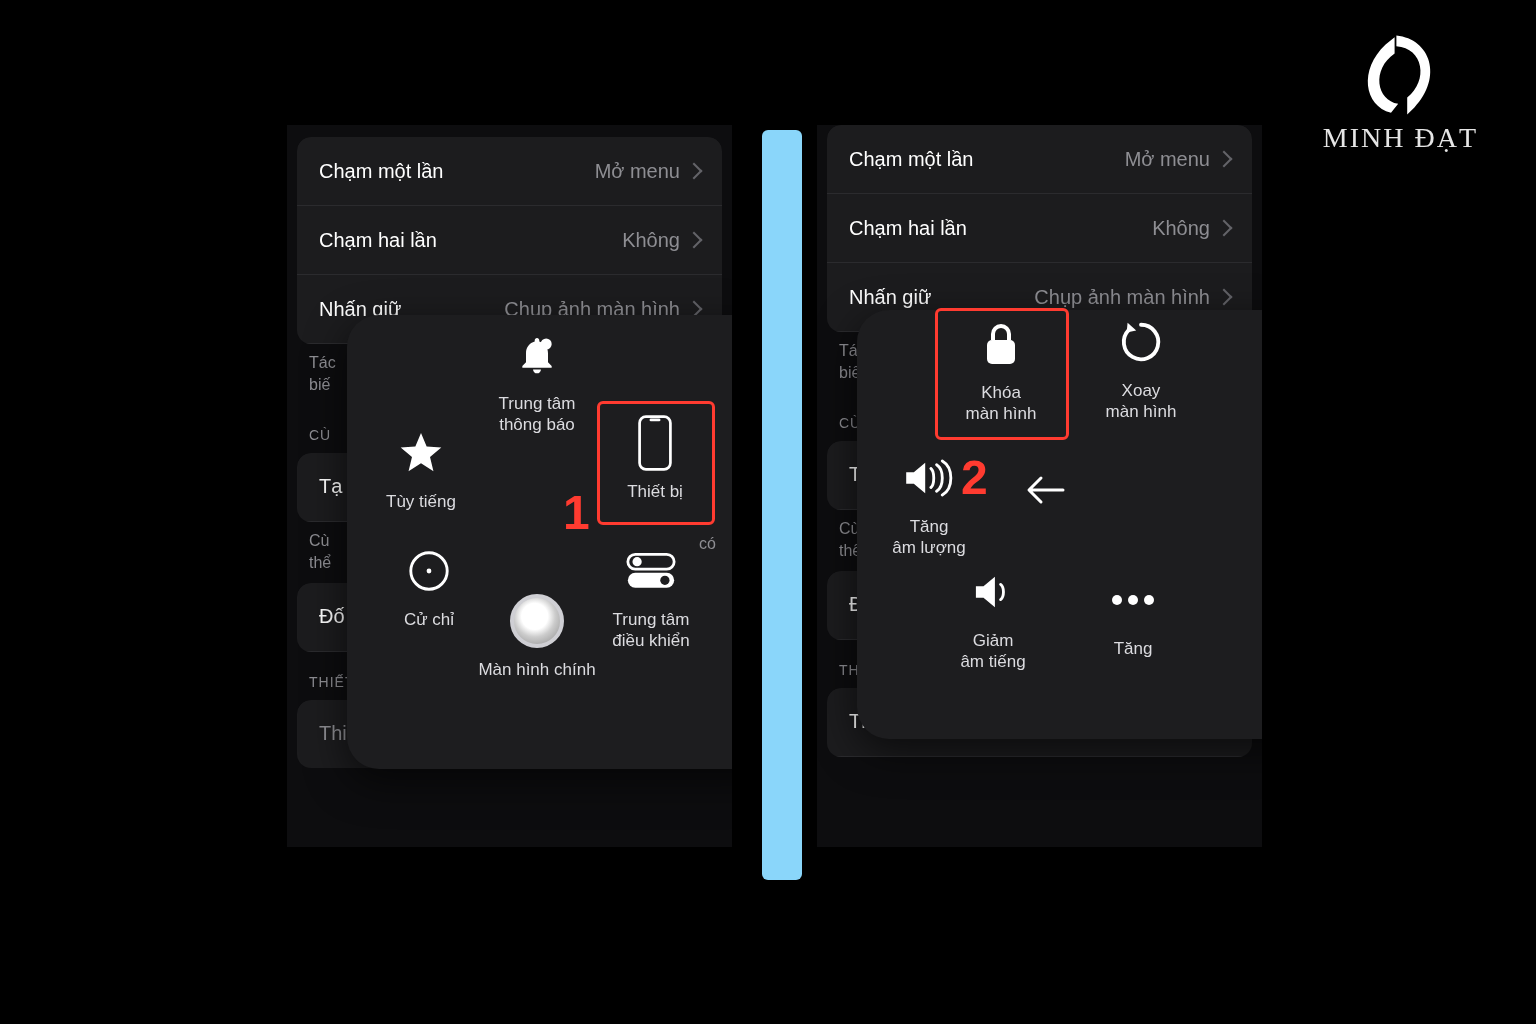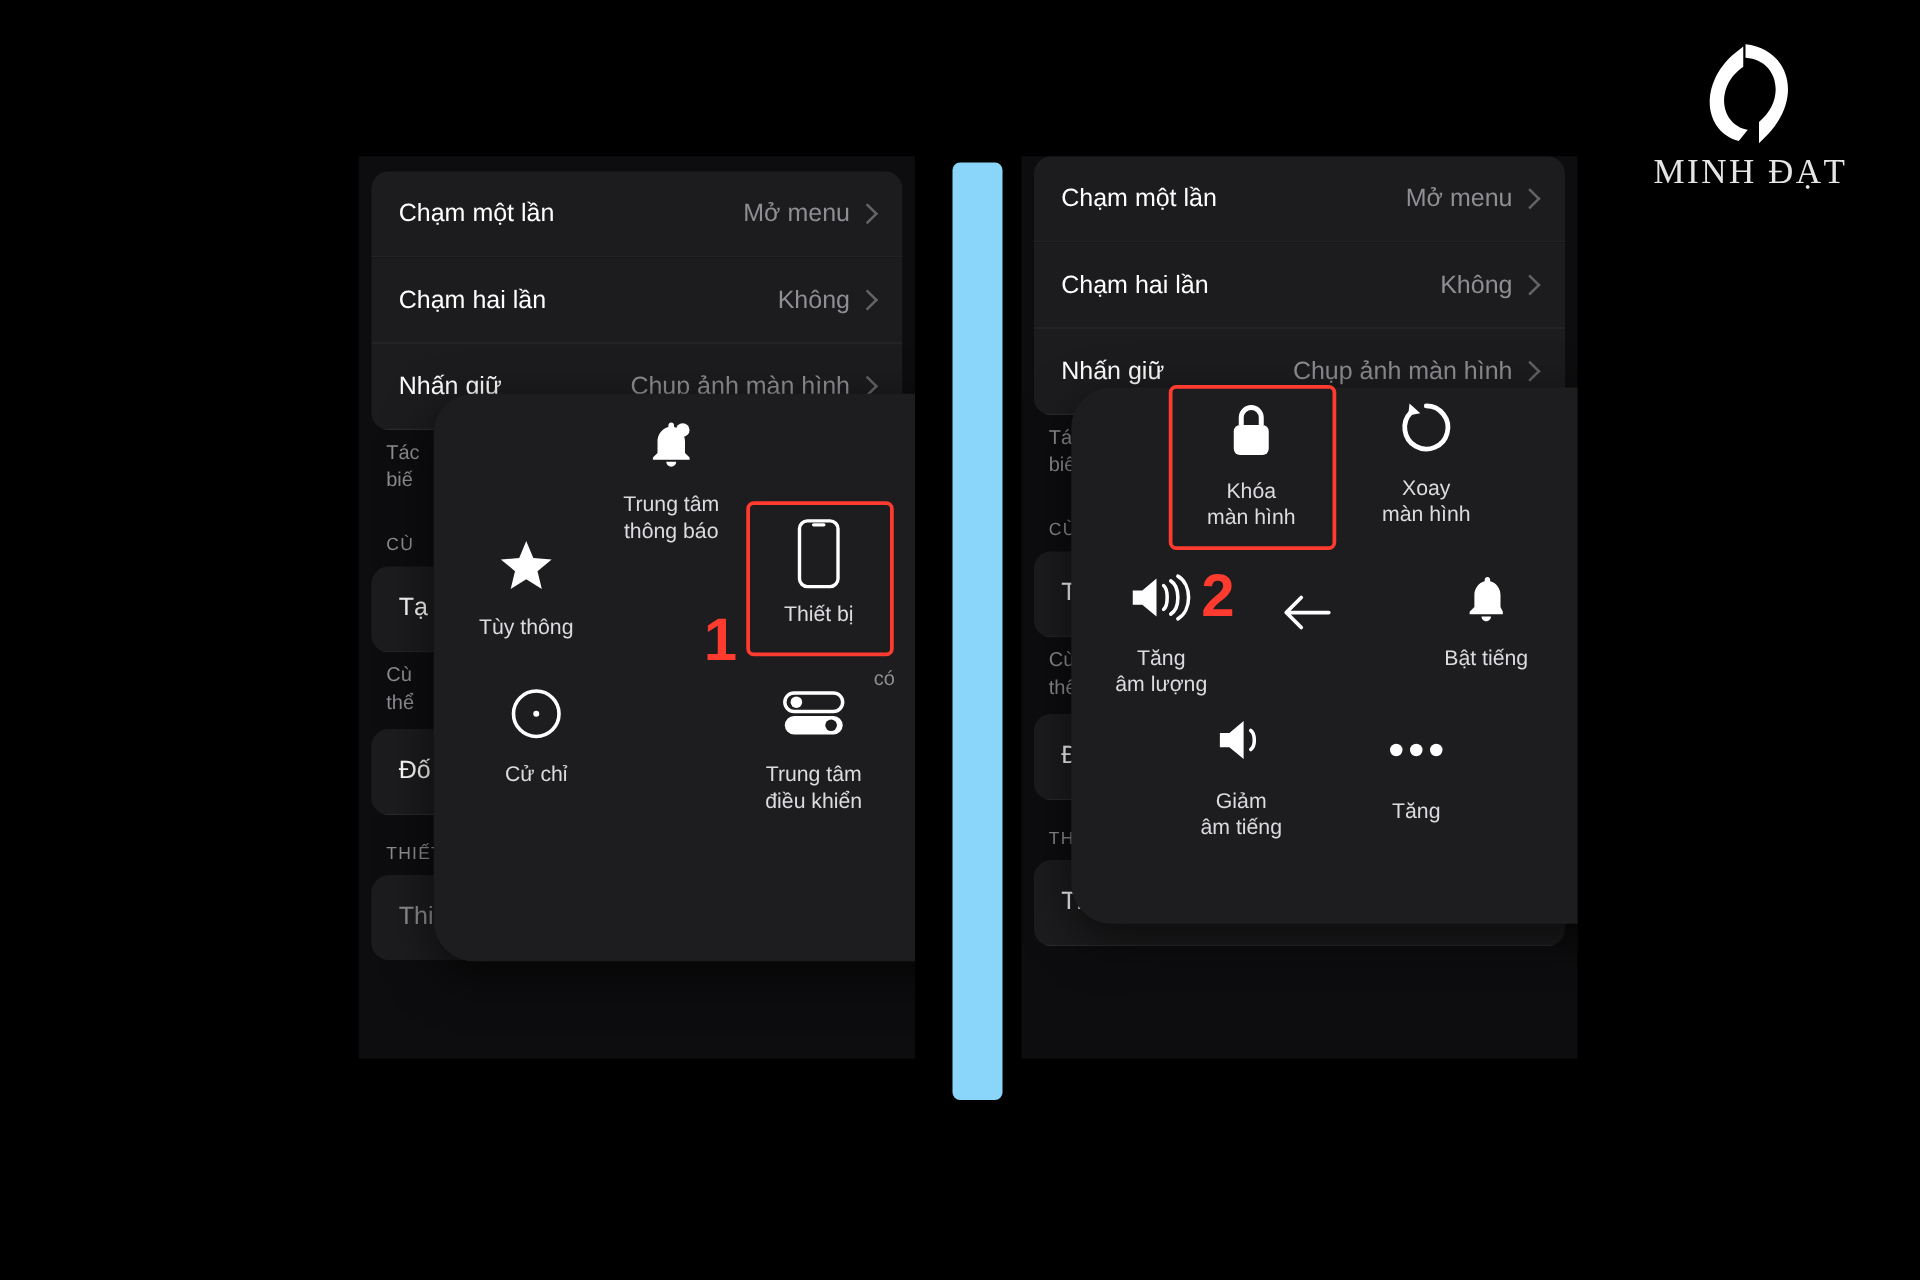--- a/index.html
+++ b/index.html
@@ -136,21 +136,21 @@
           <span class="lbl">Trung tâm
 thông báo</span>
         </div>
 
         <div class="cell" style="left:14px;top:110px">
           <span class="ic">
             <svg viewBox="0 0 48 48" width="46" height="46">
                 <path fill="#fff" d="M24 3l5.9 14.2 15.3 1.1-11.8 9.8L37 43 24 34.8 11 43l3.6-14.9L2.8 18.3l15.3-1.1z"></path>
               </svg>
           </span>
-          <span class="lbl">Tùy thông</span>
+          <span class="lbl">Tùy tiếng</span>
         </div>
 
         <div class="cell" style="left:248px;top:100px">
           <span class="ic">
             <svg viewBox="0 0 40 64" width="38" height="58">
                 <rect x="3" y="3" width="34" height="58" rx="7" fill="none" stroke="#fff" stroke-width="3"></rect>
                 <rect x="14" y="5" width="12" height="3" rx="1.5" fill="#fff"></rect>
               </svg>
           </span>
           <span class="lbl">Thiết bị</span>
@@ -172,20 +172,26 @@
               <rect x="2" y="2" width="50" height="16" rx="8" fill="none" stroke="#fff" stroke-width="3"></rect>
                 <circle cx="12" cy="10" r="5" fill="#fff"></circle>
               <rect x="2" y="22" width="50" height="16" rx="8" fill="#fff"></rect>
                 <circle cx="42" cy="30" r="5" fill="#1d1d1f"></circle>
             </svg>
           </span>
           <span class="lbl">Trung tâm
 điều khiển</span>
         </div>
 
+        <div class="cell" style="left:130px;top:278px">
+          <span class="ic">
+              <span class="home-btn"></span>
+            </span>
+          <span class="lbl">Màn hình chính</span>
+        </div>
 
         <div class="hl" style="left:250px;top:86px;width:112px;height:118px"></div>
         <div class="stepnum" style="left:216px;top:170px">1</div>
       </div>
 
       <div class="note" style="position:absolute;right:16px;top:408px;padding:0">có</div>
     </div>
 
     <div class="panel right">
       <div class="group" style="margin-top:0">
@@ -276,28 +282,20 @@
           <span class="lbl">Tăng
 âm lượng</span>
         </div>
 
         <div class="cell" style="left:148px;top:152px;width:80px">
           <span class="ic">
             <svg viewBox="0 0 40 32" width="40" height="32">
                 <path d="M38 16H6M16 4 4 16l12 12" fill="none" stroke="#fff" stroke-width="3" stroke-linecap="round" stroke-linejoin="round"></path>
               </svg>
           </span>
-        </div>
-        <div class="cell" style="left:272px;top:140px">
-          <span class="ic">
-            <svg viewBox="0 0 40 44" width="38" height="42">
-                <path fill="#fff" d="M20 42c2.2 0 4-1.8 4-4h-8c0 2.2 1.8 4 4 4zM32 30V20c0-5.6-3.6-10.3-8.7-11.6V7c0-1.3-1-2.3-2.3-2.3S18.7 5.7 18.7 7v1.4C13.6 9.7 10 14.4 10 20v10l-4 4v2h28v-2l-2-4z"></path>
-              </svg>
-          </span>
-          <span class="lbl">Bật tiếng</span>
         </div>
 
         <div class="cell" style="left:76px;top:254px">
           <span class="ic">
             <svg viewBox="0 0 44 40" width="42" height="38">
                 <path fill="#fff" d="M4 14h8l12-10v32L12 26H4z"></path>
                 <path d="M30 12c4 3 4 13 0 16" fill="none" stroke="#fff" stroke-width="3" stroke-linecap="round"></path>
               </svg>
           </span>
           <span class="lbl">Giảm

